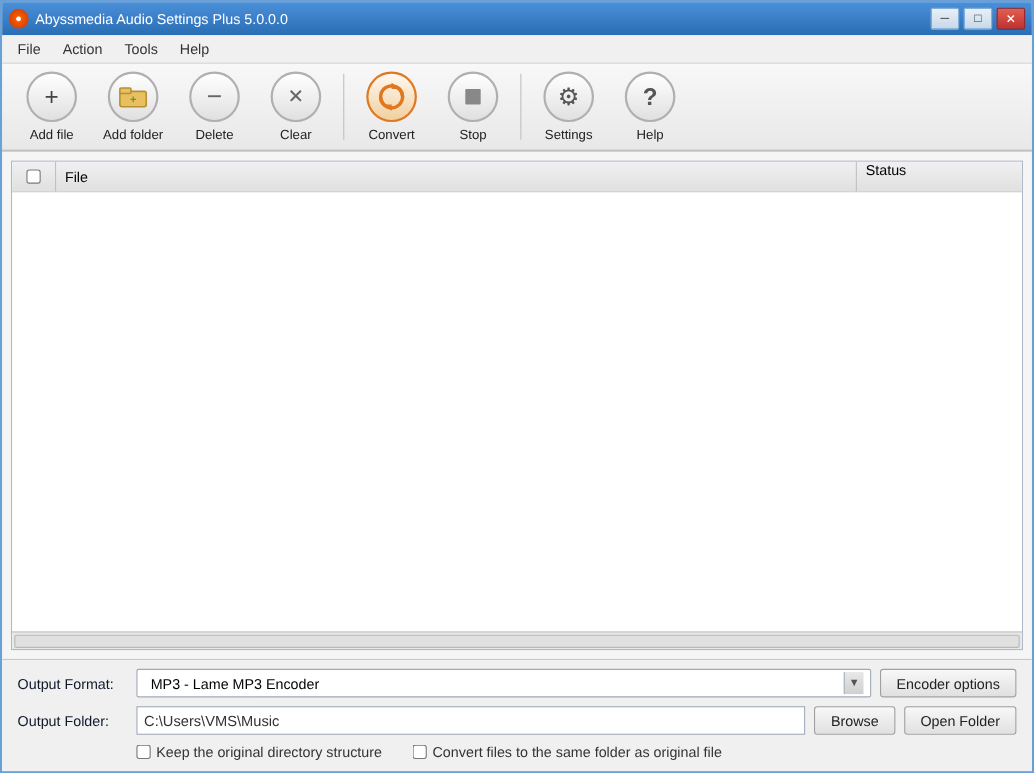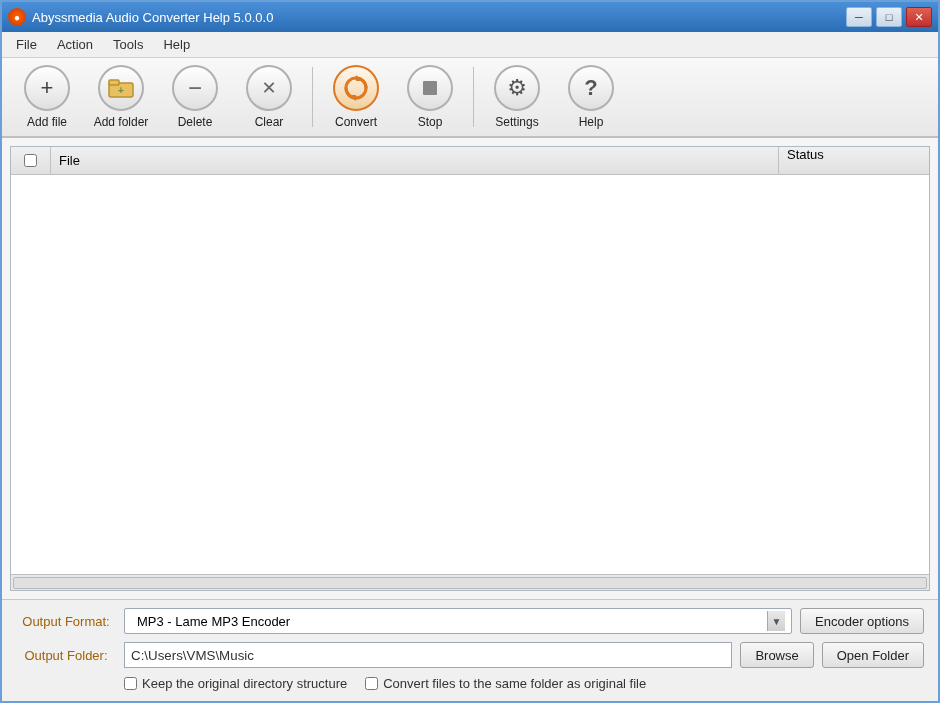--- a/index.html
+++ b/index.html
@@ -216,22 +216,22 @@
       flex-shrink: 0;
     }
     .bottom-row {
       display: flex;
       align-items: center;
       gap: 8px;
       margin-bottom: 8px;
     }
     .bottom-label {
       width: 100px;
-      text-align: center;
-      color: #a16207;
+      text-align: left;
+      color: #0f172a;
       flex-shrink: 0;
     }
     .format-select {
       flex: 1;
       height: 26px;
       border: 1px solid #a0a8b8;
       background: white;
       padding: 2px 6px;
       cursor: pointer;
       display: flex;
@@ -266,21 +266,21 @@
       flex: 1;
       height: 26px;
       border: 1px solid #a0a8b8;
       background: white;
       padding: 2px 6px;
       color: #333;
     }
     .checkbox-row {
       display: flex;
       align-items: flex-end;
-      gap: 18px;
+      gap: 28px;
       padding-left: 108px;
       margin-top: 2px;
     }
     .checkbox-label {
       display: flex;
       align-items: center;
       gap: 5px;
       color: #333;
       cursor: pointer;
     }
@@ -291,21 +291,21 @@
     }
   </style>
 </head>
 <body>
 
 <div class="window">
 
   <div class="title-bar">
     <div class="title-bar-left">
       <div class="app-icon">●</div>
-      <span>Abyssmedia Audio Converter Help 5.0.0.0</span>
+      <span>Abyssmedia Audio Settings Plus 5.0.0.0</span>
     </div>
     <div class="title-bar-controls">
       <div class="win-btn">
         <span>─</span>
       </div>
       <div class="win-btn">
         <span>□</span>
       </div>
       <div class="win-btn close">
         <span>✕</span>

